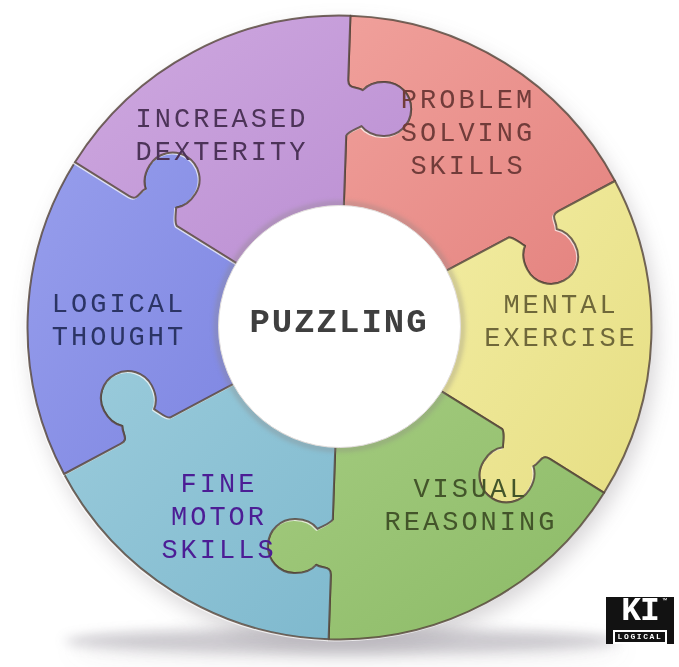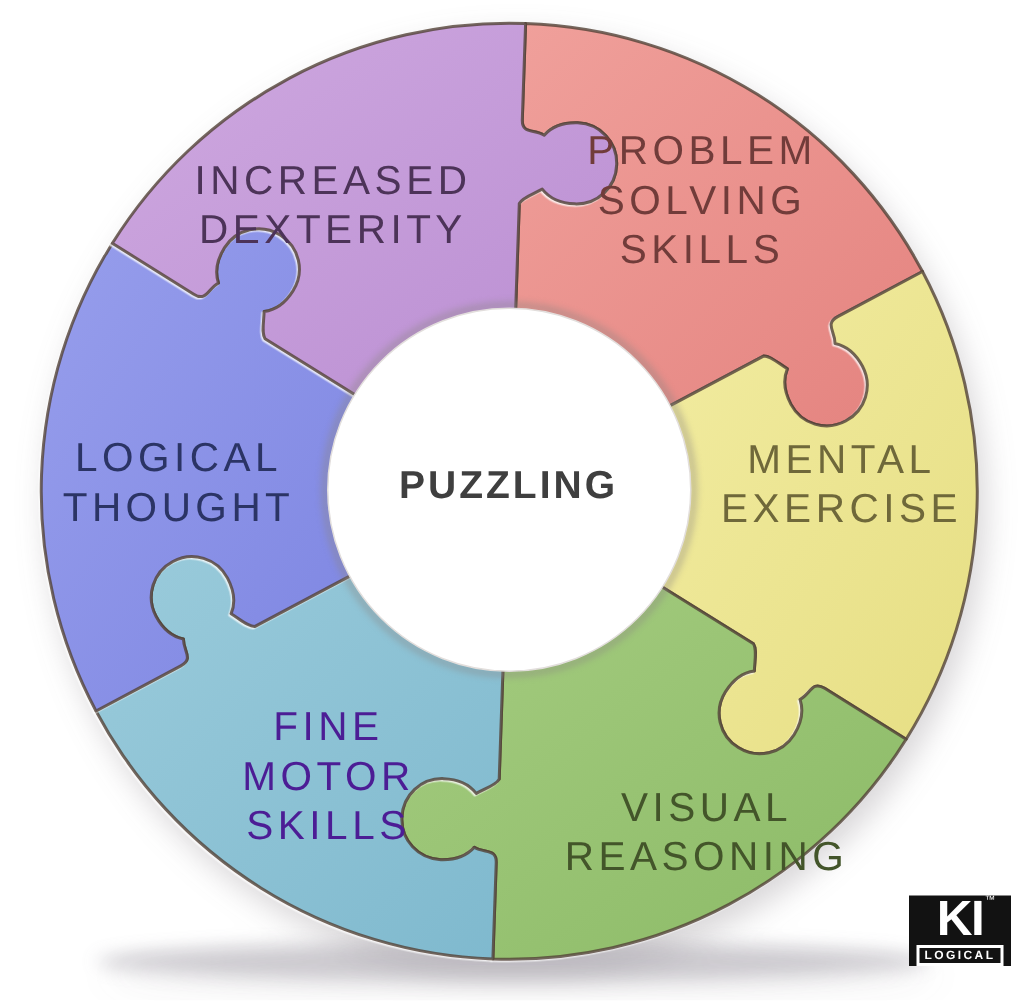--- a/index.html
+++ b/index.html
@@ -1,37 +1,37 @@
 <!DOCTYPE html>
 <html><head>
 <meta charset="utf-8">
 <style>
   html,body{margin:0;padding:0;background:#ffffff;}
   .stage{
     position:relative;width:679px;height:667px;background:#ffffff;overflow:hidden;
-    font-family:Liberation Sans, sans-serif;
+    font-family:Liberation Mono, monospace;
   }
   #wheel{position:absolute;left:0;top:0;width:679px;height:667px;}
   #wheel svg{display:block;filter:drop-shadow(5px 9px 10px rgba(80,74,84,0.22));}
   .piece{filter:drop-shadow(-1px 1px 0 rgba(255,255,255,0.85));}
   .labels{position:absolute;left:0;top:0;width:679px;height:667px;pointer-events:none;}
   .seg-label{
     position:absolute;transform:translate(-50%,-50%);
     text-align:center;font-size:27px;font-weight:300;letter-spacing:3px;
     line-height:1.22;white-space:pre-line;
   }
   #lbl-0{left:468px;top:134px;}
   #lbl-1{left:561px;top:323px;}
   #lbl-2{left:471px;top:507px;}
   #lbl-3{left:219px;top:518px;}
   #lbl-4{left:119px;top:322px;}
   #lbl-5{left:222px;top:137px;}
   .center-title{
     position:absolute;left:339px;top:323px;transform:translate(-50%,-50%);
-    text-align:center;font-size:26px;font-weight:700;letter-spacing:2px;
+    text-align:center;font-size:34px;font-weight:700;letter-spacing:2px;
     line-height:1.25;color:#3f3f3f;white-space:nowrap;
   }
   .logo{
     position:absolute;left:606px;top:597px;width:68px;height:47px;
     display:flex;flex-direction:column;align-items:center;justify-content:center;
   }
   .logo-brand{position:relative;font-weight:700;font-size:33px;line-height:0.92;letter-spacing:-1px;}
   .logo-tm{position:absolute;top:1px;right:-8px;font-size:7px;letter-spacing:0;font-weight:400;}
   .logo-sub{border:2px solid currentColor;font-size:8px;font-weight:700;letter-spacing:1.6px;padding:1px 3px;margin-top:3px;line-height:1;}
 </style>
@@ -85,21 +85,21 @@
         <circle cx="339.5" cy="326.5" r="121" fill="#ffffff" stroke="#e2dedc" stroke-width="1"></circle>
       </svg>
     </div>
 
   <div class="labels">
     <div class="seg-label" id="lbl-0" style="color: rgb(113, 60, 58);">PROBLEM
 SOLVING
 SKILLS</div>
     <div class="seg-label" id="lbl-1" style="color: rgb(111, 104, 58);">MENTAL
 EXERCISE</div>
-    <div class="seg-label" id="lbl-2" style="color: rgb(67, 85, 42); margin-top: 48px;">VISUAL
+    <div class="seg-label" id="lbl-2" style="color: rgb(67, 85, 42);">VISUAL
 REASONING</div>
     <div class="seg-label" id="lbl-3" style="color: #4c1d95;">FINE
 MOTOR
 SKILLS</div>
     <div class="seg-label" id="lbl-5" style="color: rgb(76, 51, 88);">INCREASED
 DEXTERITY</div>
     <div class="seg-label" id="lbl-4" style="color: rgb(43, 52, 101);">LOGICAL
 THOUGHT</div>
   </div>
 

